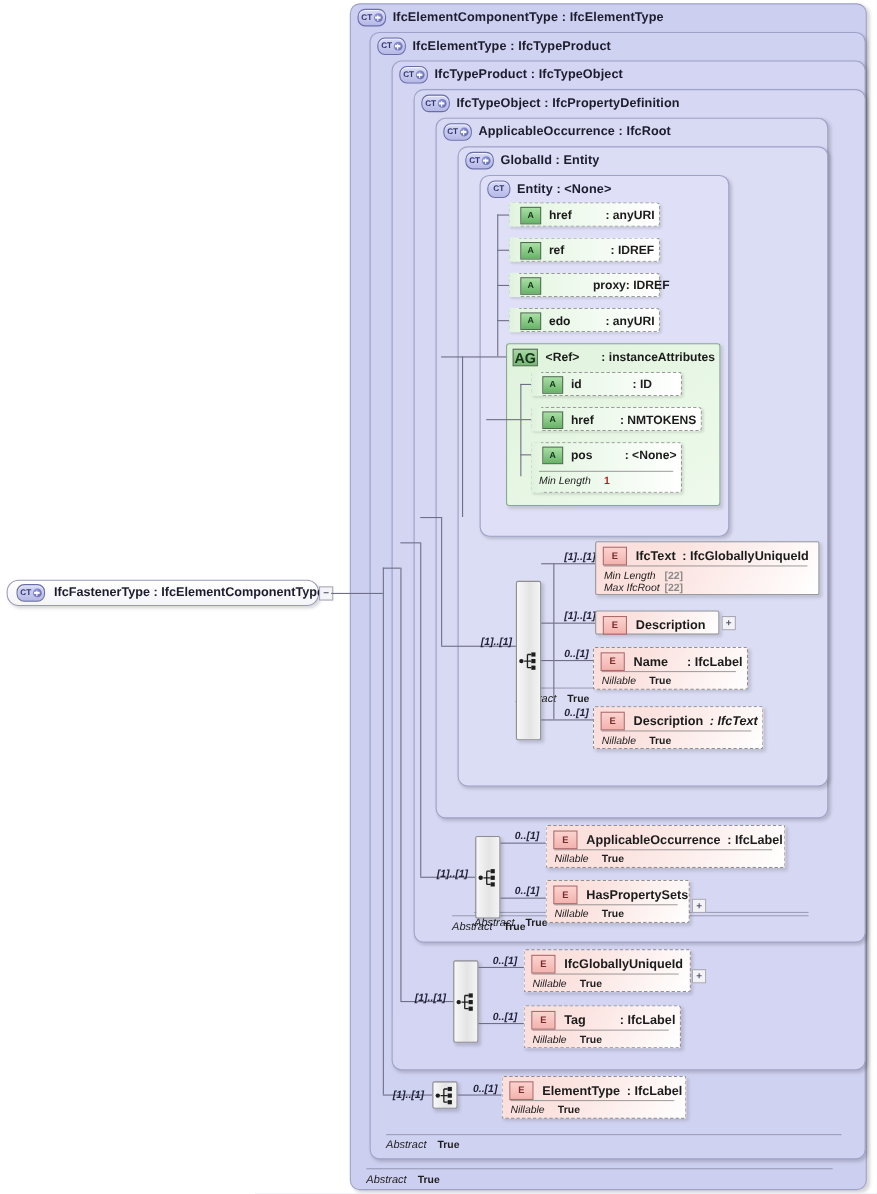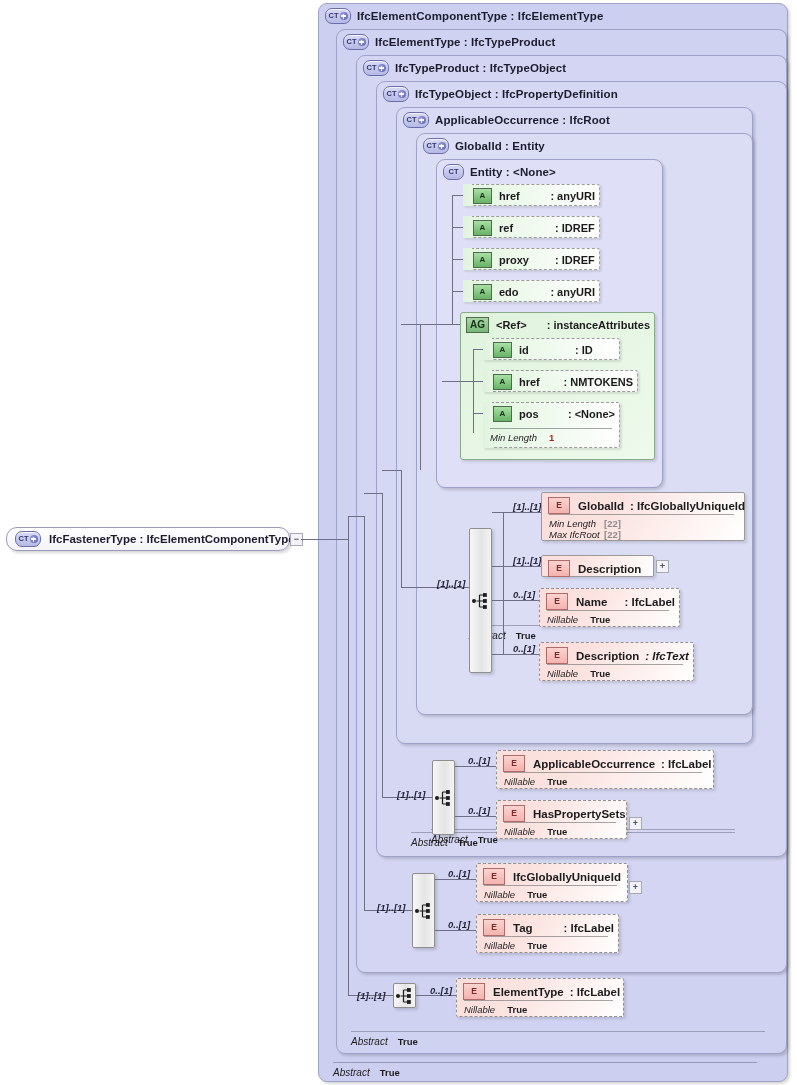--- a/index.html
+++ b/index.html
@@ -79,21 +79,21 @@
     position:absolute;left:4px;top:3px;right:4px;
     display:flex;align-items:center;white-space:nowrap;
   }
   .abadge{
     width:17px;height:14px;border:1px solid #4e6b4e;
     background:linear-gradient(to bottom,#a8e0a4,#68b368);
     display:flex;align-items:center;justify-content:center;
     font-size:8px;font-weight:bold;color:#17321a;line-height:1;
     flex:0 0 auto;margin-right:7px;
   }
-  .abadge.ag{width:21px;background:linear-gradient(to bottom,#a8d7a4,#77b777);font-size:10px;}
+  .abadge.ag{width:21px;background:linear-gradient(to bottom,#a8d7a4,#77b777);font-size:13px;}
   .aname{font-size:11px;font-weight:bold;color:#1b1b1b;}
   .atype{font-size:11px;font-weight:bold;color:#1b1b1b;}
 
   
   .notch{
     position:absolute;left:-1px;top:-1px;width:9px;bottom:-1px;
     background:linear-gradient(to right,#dff2dd,#e6f7e3);
   }
 
   
@@ -279,21 +279,21 @@
     <div class="attr-inner" style="left:9px;">
       <span class="abadge">A</span>
       <span class="aname" style="width:56px;display:inline-block;">ref</span>
       <span class="atype">: IDREF</span>
     </div>
   </div>
   <div class="attr-box" style="left:463px;top:248px;width:137px;height:22px;">
     <div class="notch"></div>
     <div class="attr-inner" style="left:9px;">
       <span class="abadge">A</span>
-      <span class="aname" style="width:56px;display:inline-block;">proxy</span>
+      <span class="aname" style="width:56px;display:inline-block;margin-left:40px;">proxy</span>
       <span class="atype">: IDREF</span>
     </div>
   </div>
   <div class="attr-box" style="left:463px;top:280px;width:137px;height:22px;">
     <div class="notch"></div>
     <div class="attr-inner" style="left:9px;">
       <span class="abadge">A</span>
       <span class="aname" style="width:56px;display:inline-block;">edo</span>
       <span class="atype">: anyURI</span>
     </div>
@@ -392,21 +392,21 @@
   <div class="ln-h" style="left:503px;top:654px;width:38px;"></div>
 
   <div class="card" style="left:513px;top:501px;">[1]..[1]</div>
   <div class="card" style="left:513px;top:555px;">[1]..[1]</div>
   <div class="card" style="left:513px;top:589px;">0..[1]</div>
   <div class="card" style="left:513px;top:643px;">0..[1]</div>
 
   <div class="el-box req" style="left:541px;top:492px;width:204px;height:49px;">
     <div class="el-inner">
       <span class="ebadge">E</span>
-      <span class="ename">GlobalId</span>
+      <span class="ename">IfcText</span>
       <span class="etype" style="margin-left:6px;">: IfcGloballyUniqueId</span>
     </div>
     <div class="facet-row" style="left:7px;top:25px;width:190px;">
       <span class="fline" style="width:185px;"></span>
       <span class="fkey" style="width:55px;display:inline-block;">Min Length</span>
       <span class="fval gray" style="margin-left:0;">[22]</span>
     </div>
     <div class="facet-row" style="left:7px;top:36px;width:190px;">
       <span class="fkey" style="width:55px;display:inline-block;">Max IfcRoot</span>
       <span class="fval gray" style="margin-left:0;">[22]</span>

